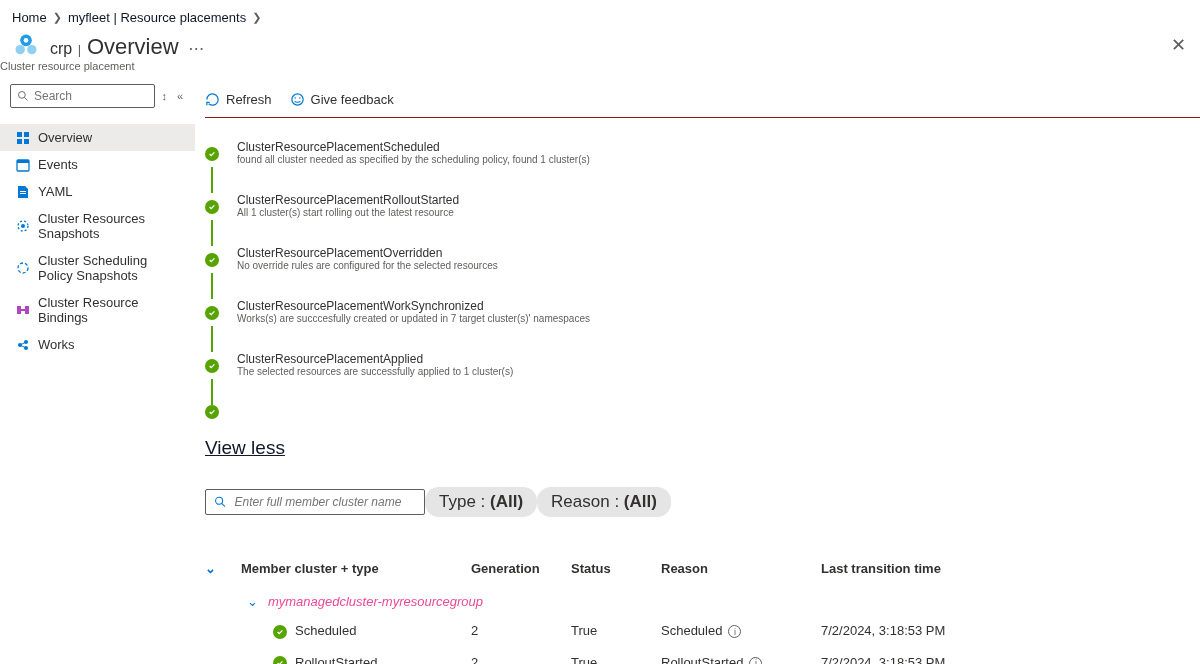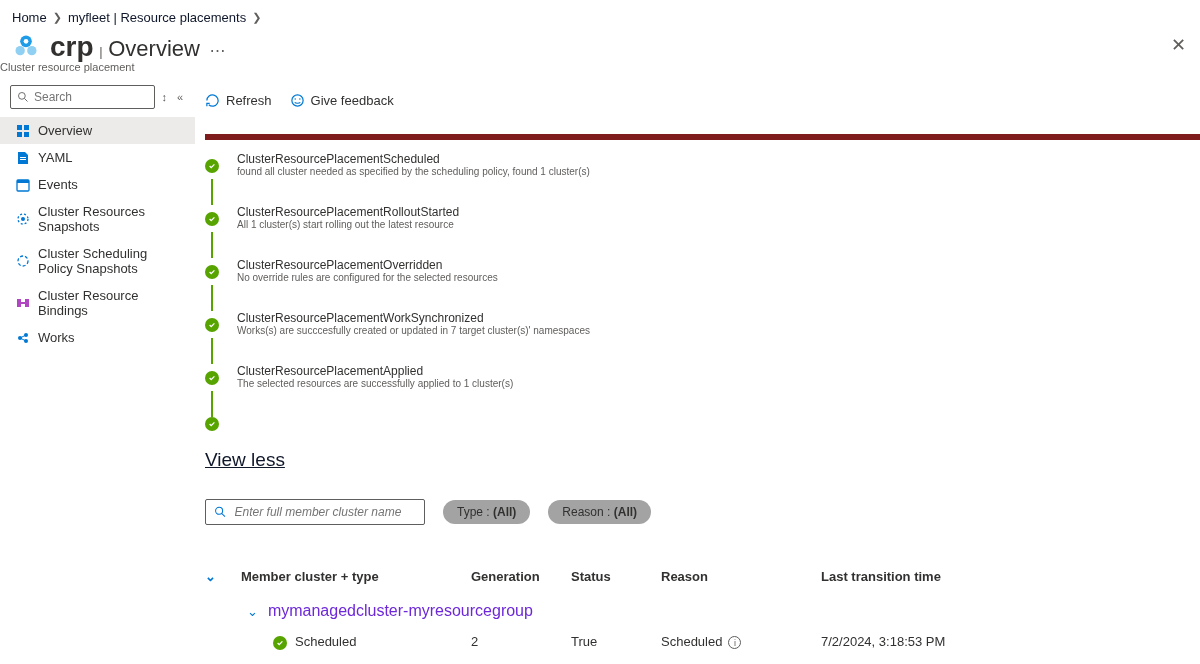--- a/index.html
+++ b/index.html
@@ -4,70 +4,70 @@
 <style>
   * { box-sizing: border-box; margin: 0; padding: 0; font-family: "Segoe UI", -apple-system, BlinkMacSystemFont, sans-serif; }
   body { font-size: 13px; color: #323130; background: #fff; }
   a { color: #0f172a; text-decoration: none; }
 
   .breadcrumb { display: flex; align-items: center; gap: 6px; padding: 10px 12px 4px; font-size: 13px; }
   .breadcrumb span.sep { color: #605e5c; font-size: 11px; }
 
   .title-row { display: flex; align-items: center; gap: 10px; padding: 2px 12px 2px; }
   .title-icon svg { width: 28px; height: 28px; }
-  .title-text { font-size: 28px; font-weight: 700; }
+  .title-text { font-size: 16px; font-weight: 400; }
   .title-sep { font-weight: 300; color: #605e5c; margin: 0 2px; }
   .title-sub { font-size: 22px; font-weight: 400; }
   .dots { color: #605e5c; font-size: 16px; padding-left: 6px; cursor: pointer; }
   .subtitle { font-size: 11px; color: #605e5c; margin-top: -4px; margin-bottom: 8px; }
   .close-x { position: absolute; right: 14px; top: 34px; font-size: 18px; color: #605e5c; cursor: pointer; }
 
   .layout { display: flex; }
   .sidebar { width: 195px; flex-shrink: 0; }
-  .sidebar-search-row { display: flex; align-items: center; gap: 2px; padding: 4px 8px 8px 10px; justify-content: flex-end; }
+  .sidebar-search-row { display: flex; align-items: center; gap: 2px; padding: 4px 8px 16px 10px; justify-content: flex-end; }
   .sidebar-search { flex: 1; display: flex; align-items: center; border: 1px solid #605e5c; border-radius: 2px; height: 24px; padding: 0 6px; }
   .sidebar-search input { border: none; outline: none; font-size: 12px; width: 100%; }
   .sidebar-search svg { width: 12px; height: 12px; margin-right: 5px; flex-shrink: 0; }
   .sb-toggle { font-size: 11px; color: #605e5c; padding: 2px 4px; cursor: pointer; }
 
   .nav-item { display: flex; align-items: center; gap: 8px; padding: 6px 10px 6px 16px; cursor: pointer; font-size: 13px; }
   .nav-item.active { background: #edebe9; }
   .nav-icon { width: 14px; height: 14px; display: inline-flex; align-items: center; justify-content: center; flex-shrink: 0; }
 
   .main { flex: 1; padding: 0 0 40px 10px; }
-  .toolbar { display: flex; align-items: center; gap: 18px; padding: 12px 0 26px; border-bottom: 6px solid #7f1d1d; }
+  .toolbar { display: flex; align-items: center; gap: 18px; padding: 12px 0 10px; border-bottom: 1px solid #7f1d1d; }
   .tool-btn { display: inline-flex; align-items: center; gap: 6px; font-size: 13px; color: #323130; cursor: pointer; }
   .tool-btn svg { width: 15px; height: 15px; }
 
-  .timeline { margin-top: 12px; }
+  .timeline { margin-top: 22px; }
   .tl-item { display: flex; align-items: center; gap: 18px; margin-bottom: 0; }
   .tl-dot { width: 14px; height: 14px; border-radius: 50%; background: #57a300; display: inline-flex; align-items: center; justify-content: center; flex-shrink: 0; }
   .tl-dot svg { width: 8px; height: 8px; }
   .tl-texts { padding-bottom: 2px; }
   .tl-title { font-size: 12px; color: #323130; }
   .tl-desc { font-size: 10px; color: #605e5c; }
   .tl-connector { width: 2px; height: 26px; background: #57a300; margin-left: 6px; }
 
   .viewless { margin-top: 18px; }
   .viewless a { text-decoration: underline; font-size: 19px; }
 
-  .filter-row { display: flex; align-items: center; gap: 18px; margin-top: 28px; }
+  .filter-row { display: flex; align-items: center; gap: 0; margin-top: 28px; }
   .member-search { display: flex; align-items: center; border: 1px solid #605e5c; border-radius: 2px; height: 26px; padding: 0 8px; width: 220px; }
   .member-search svg { width: 14px; height: 14px; margin-right: 8px; }
   .member-search input { border: none; outline: none; font-size: 12px; font-style: italic; width: 100%; color: #605e5c; }
-  .pill { background: #a3a3a3; border-radius: 14px; padding: 5px 14px; font-size: 12px; color: #323130; cursor: pointer; }
+  .pill { background: #e5e5e5; border-radius: 14px; padding: 5px 14px; font-size: 17px; color: #323130; cursor: pointer; }
   .pill b { font-weight: 600; }
 
   .table { margin-top: 36px; }
   .thead, .trow { display: grid; grid-template-columns: 36px 230px 100px 90px 160px 200px; align-items: center; padding: 8px 0; }
   .thead { font-size: 13px; font-weight: 600; border-bottom: 0; }
   .thead .chev { cursor: pointer; color: #0078d4; }
   .group-row { display: flex; align-items: center; gap: 10px; padding: 10px 0 6px 42px; }
   .group-chev { color: #0078d4; cursor: pointer; font-size: 13px; }
-  .group-link { color: #6d28d9; font-size: 16px; }
+  .group-link { color: #ec4899; font-size: 13px; font-style: italic; }
   .trow { padding-left: 0; font-size: 13px; }
   .status-dot { width: 14px; height: 14px; border-radius: 50%; background: #57a300; display: inline-flex; align-items: center; justify-content: center; margin-right: 8px; vertical-align: middle; }
   .status-dot svg { width: 8px; height: 8px; }
   .info-icon { display: inline-flex; width: 13px; height: 13px; border: 1px solid #605e5c; border-radius: 50%; align-items: center; justify-content: center; font-size: 9px; color: #605e5c; margin-left: 6px; vertical-align: middle; }
 </style>
 </head>
 <body>
 
 <div class="breadcrumb">
   <a href="#">Home</a>
@@ -116,35 +116,35 @@
             <rect x="8" y="1" width="5" height="5" fill="#0078d4"></rect>
             <rect x="1" y="8" width="5" height="5" fill="#0078d4"></rect>
             <rect x="8" y="8" width="5" height="5" fill="#0078d4"></rect>
           </svg>
         </span>
       <span>Overview</span>
     </div>
     <div class="nav-item">
       <span class="nav-icon">
           <svg viewBox="0 0 14 14">
+            <rect x="1" y="2" width="12" height="11" rx="1" fill="none" stroke="#0078d4" stroke-width="1.3"></rect>
+            <rect x="1" y="2" width="12" height="3" fill="#0078d4"></rect>
+          </svg>
+        </span>
+      <span>Events</span>
+    </div>
+    <div class="nav-item">
+      <span class="nav-icon">
+          <svg viewBox="0 0 14 14">
             <path d="M2 1h7l3 3v9H2z" fill="#0078d4"></path>
             <rect x="4" y="6" width="6" height="1" fill="#fff"></rect>
             <rect x="4" y="8" width="6" height="1" fill="#fff"></rect>
           </svg>
         </span>
       <span>YAML</span>
-    </div>
-    <div class="nav-item">
-      <span class="nav-icon">
-          <svg viewBox="0 0 14 14">
-            <rect x="1" y="2" width="12" height="11" rx="1" fill="none" stroke="#0078d4" stroke-width="1.3"></rect>
-            <rect x="1" y="2" width="12" height="3" fill="#0078d4"></rect>
-          </svg>
-        </span>
-      <span>Events</span>
     </div>
     <div class="nav-item">
       <span class="nav-icon">
           <svg viewBox="0 0 14 14">
             <circle cx="7" cy="7" r="5" fill="none" stroke="#0078d4" stroke-width="1.3" stroke-dasharray="2 2"></circle>
             <circle cx="7" cy="7" r="2" fill="#0078d4"></circle>
           </svg>
         </span>
       <span>Cluster Resources Snapshots</span>
     </div>

